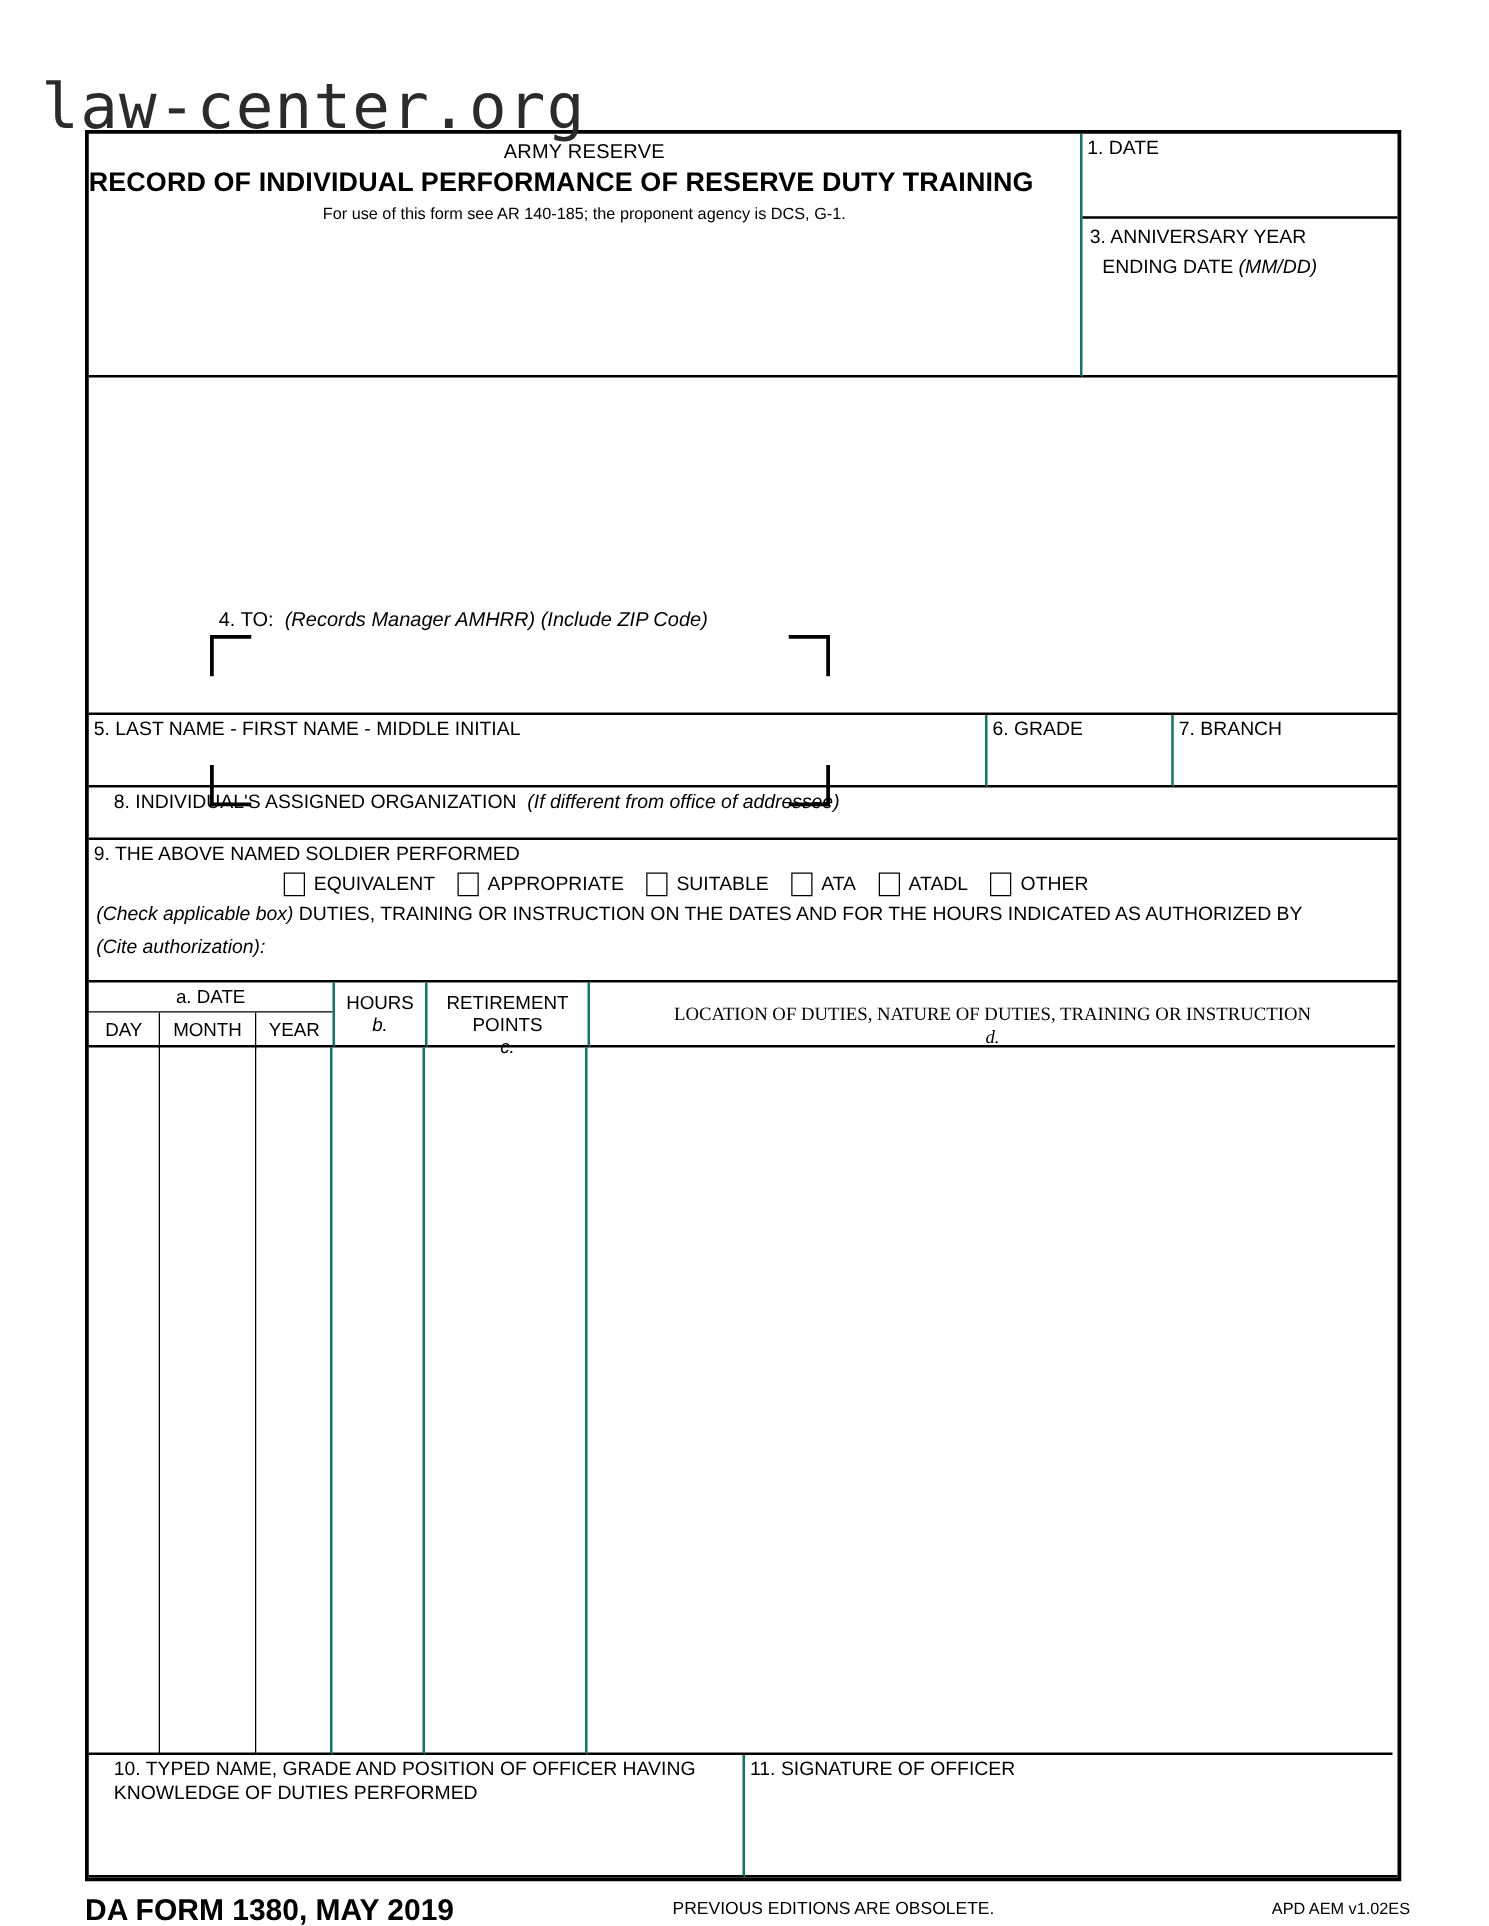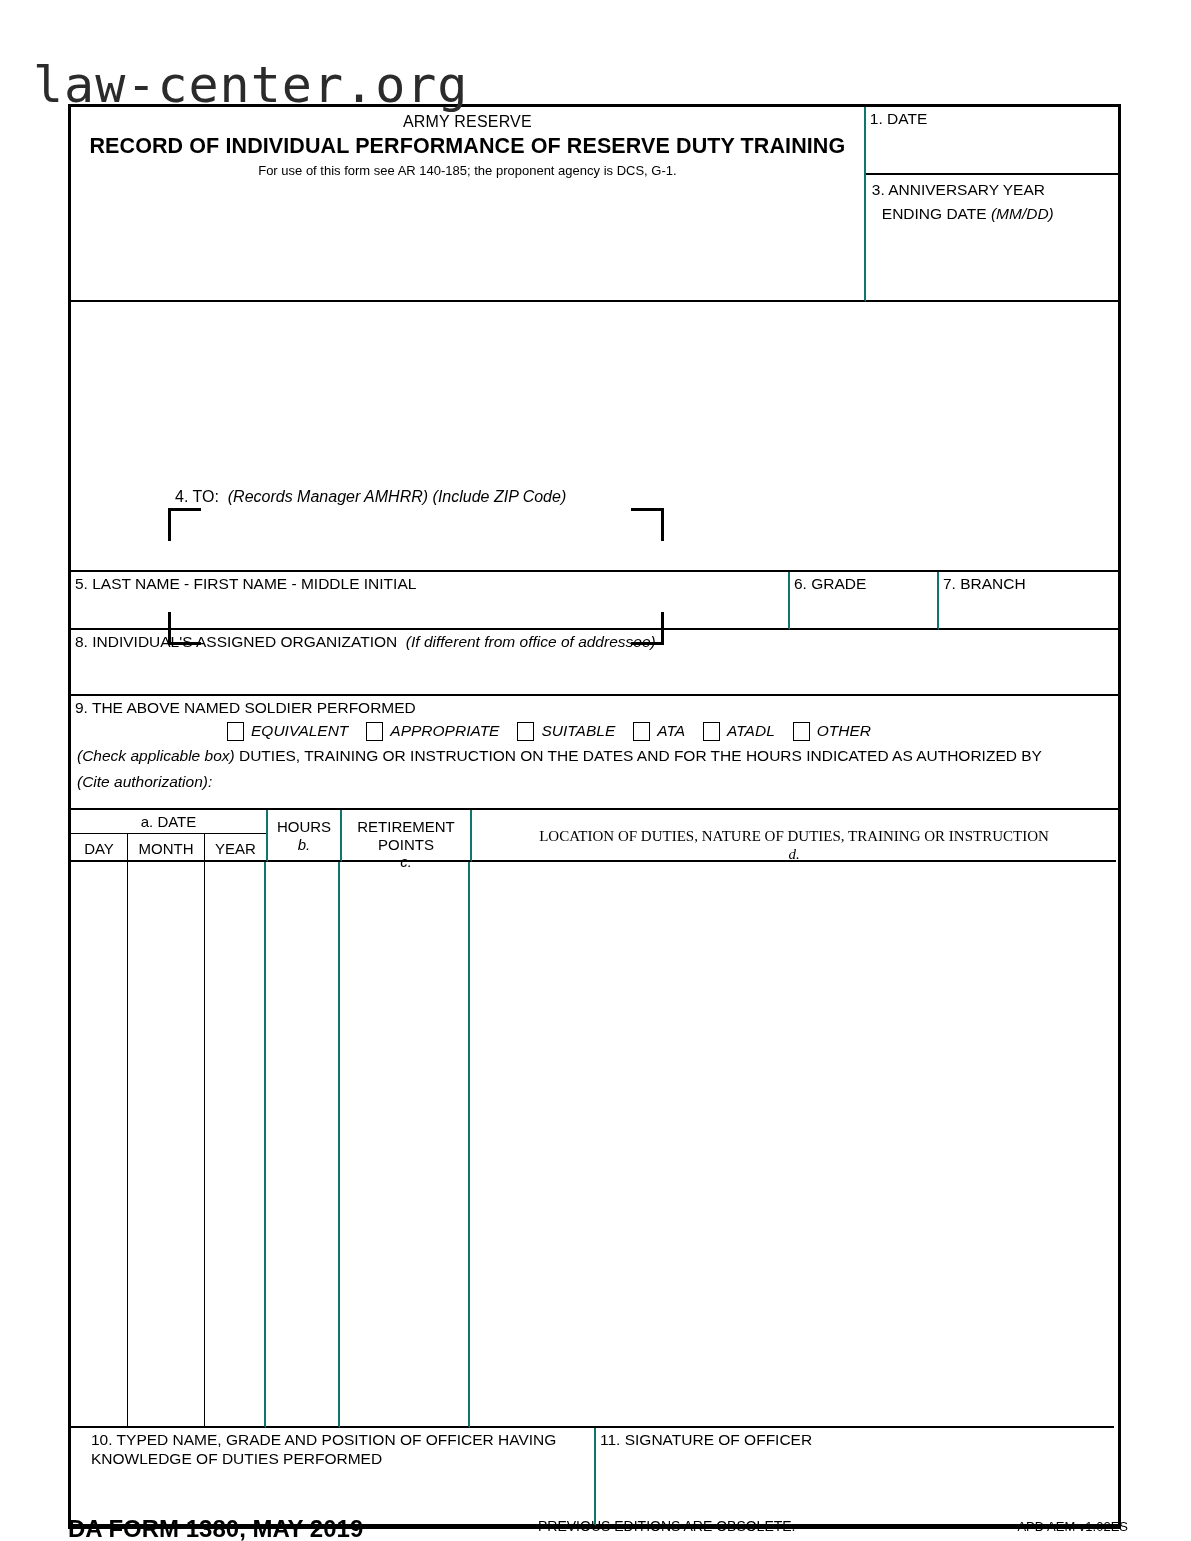--- a/index.html
+++ b/index.html
@@ -65,21 +65,21 @@
   .hdr-left { width: 813px; }
   .hdr-right { width: 258px; }
 
   .army {
     text-align: center;
     font-size: 16px;
     padding-top: 6px;
     letter-spacing: .2px;
   }
   .title {
-    text-align: center;
+    text-align: left;
     font-size: 21.5px;
     font-weight: bold;
     padding-top: 3px;
     letter-spacing: .1px;
   }
   .subtitle {
     text-align: center;
     font-size: 13px;
     padding-top: 4px;
     padding-bottom: 6px;
@@ -112,31 +112,31 @@
             border-right: 3px solid #000; border-top: 3px solid #000; }
   .brk-bl { left: 97px;  top: 310px; width: 30px; height: 30px;
             border-left: 3px solid #000; border-bottom: 3px solid #000; }
   .brk-br { left: 560px; top: 310px; width: 30px; height: 30px;
             border-right: 3px solid #000; border-bottom: 3px solid #000; }
 
   
   .c5 { width: 719px; height: 58px; }
   .c6 { width: 149px; height: 58px; }
   .c7 { width: 179px; height: 58px; }
-  .c8 { width: 1047px; height: 66px; }
+  .c8 { width: 1047px; height: 42px; padding-left: 16px; }
 
   
   .c9 { width: 1047px; height: 114px; position: relative; }
   .chk-row {
     display: flex;
     align-items: center;
     padding-left: 156px;
     margin-top: 4px;
   }
-  .chk-item { display: flex; align-items: flex-start; margin-right: 18px; font-style: italic; }
+  .chk-item { display: flex; align-items: flex-end; margin-right: 18px; }
   .chk-box {
     width: 17px; height: 19px;
     border: 1.5px solid #000;
     box-sizing: border-box;
     background: #fff;
     margin-right: 7px;
   }
   .chk-label { font-size: 15.5px; white-space: nowrap; }
   .c9-line { font-size: 15.5px; padding-left: 6px; margin-top: 6px; }
   .c9-line2 { font-size: 15.5px; padding-left: 6px; margin-top: 8px; }

